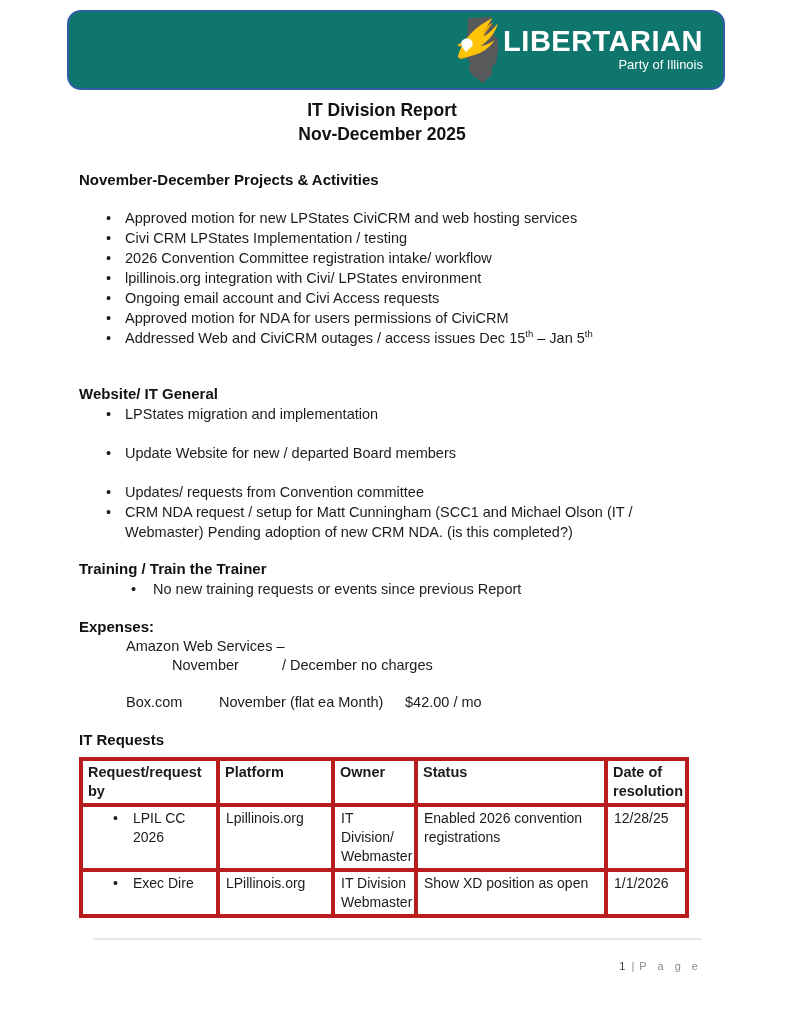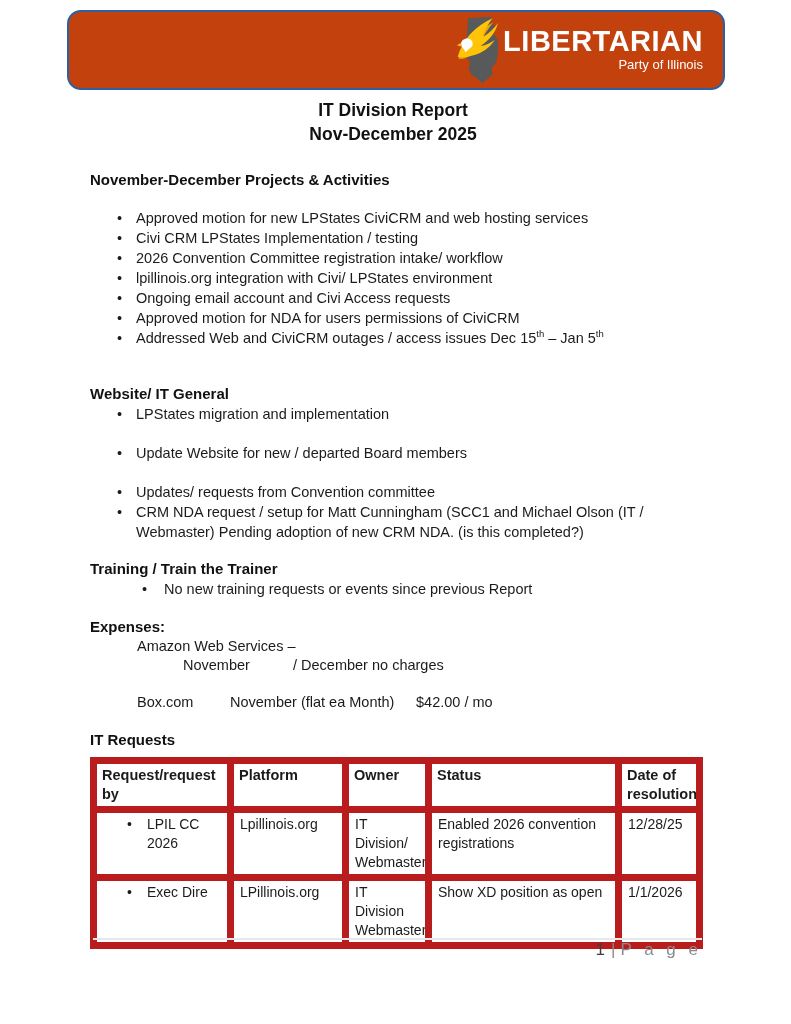--- a/index.html
+++ b/index.html
@@ -5,32 +5,32 @@
   html,body { margin:0; padding:0; }
   body {
     width:791px; height:1024px; background:#ffffff; position:relative;
     font-family:"Liberation Sans", sans-serif; color:#1b1b1b;
     -webkit-font-smoothing:antialiased;
   }
 
   
   .banner {
     box-sizing:border-box; position:absolute; left:67px; top:10px;
-    width:658px; height:80px; background:#c2410c; border:2px solid #2E5FA3;
+    width:658px; height:80px; background:#0f766e; border:2px solid #2E5FA3;
     border-radius:14px; display:flex; align-items:center; justify-content:flex-end;
     padding-right:20px;
   }
   .logo { display:flex; align-items:center; gap:8px; }
   .logo svg { width:48px; height:68px; display:block; }
   .brand { text-align:right; color:#ffffff; }
   .brand-main { font-size:29px; font-weight:700; letter-spacing:0.5px; line-height:29px; }
   .brand-sub { font-size:13px; line-height:18px; }
 
   
-  .content { position:absolute; left:90px; top:98px; width:606px; font-size:14.5px; }
+  .content { position:absolute; left:79px; top:98px; width:606px; font-size:14.5px; }
 
   .doc-title { text-align:center; font-weight:700; font-size:17.5px; line-height:24px; color:#111; }
 
   .h { font-weight:700; font-size:15px; line-height:20px; color:#111; }
   .h-projects { margin-top:24px; }
   .h-website  { margin-top:36px; }
   .h-ops      { margin-top:17px; }
   .h-training { margin-top:17px; }
   .h-expenses { margin-top:18px; }
   .h-itreq    { margin-top:17px; }
@@ -53,33 +53,33 @@
   .expense-rows { margin-top:18px; }
   .expense-row { display:flex; margin-left:47px; line-height:19.5px; }
   .expense-row .vendor { width:93px; }
   .expense-row .period { width:186px; }
 
   
   table.itreq {
     border-collapse:collapse; table-layout:fixed; width:606px; margin-top:7px;
   }
   table.itreq th, table.itreq td {
-    border:7px solid #b91c1c; vertical-align:top; text-align:left;
+    border:4px solid #b91c1c; vertical-align:top; text-align:left;
     font-size:14px; line-height:19px; padding:2px 6px; overflow:hidden;
   }
   table.itreq th { font-weight:700; font-size:14.5px; padding:2px 5px; }
   .c1{width:137px}.c2{width:115px}.c3{width:83px}.c4{width:190px}.c5{width:81px}
   td .bul { position:relative; display:block; padding-left:44px; }
   td .bul::before { content:"\2022"; position:absolute; left:24px; top:0; }
 
   
   .footer {
     position:absolute; left:93px; width:609px; top:938px;
-    border-top:2px solid #E8E8E8; padding-top:0; text-align:right;
-    font-size:17px;
+    border-top:2px solid #E8E8E8; padding-top:20px; text-align:right;
+    font-size:11px;
   }
   .footer .num { color:#3f3f3f; }
   .footer .sep { color:#8a8a8a; margin:0 5px 0 6px; }
   .footer .lbl { color:#8a8a8a; letter-spacing:4px; }
 </style>
 </head>
 <body>
 
 <div class="banner">
   <div class="logo">

